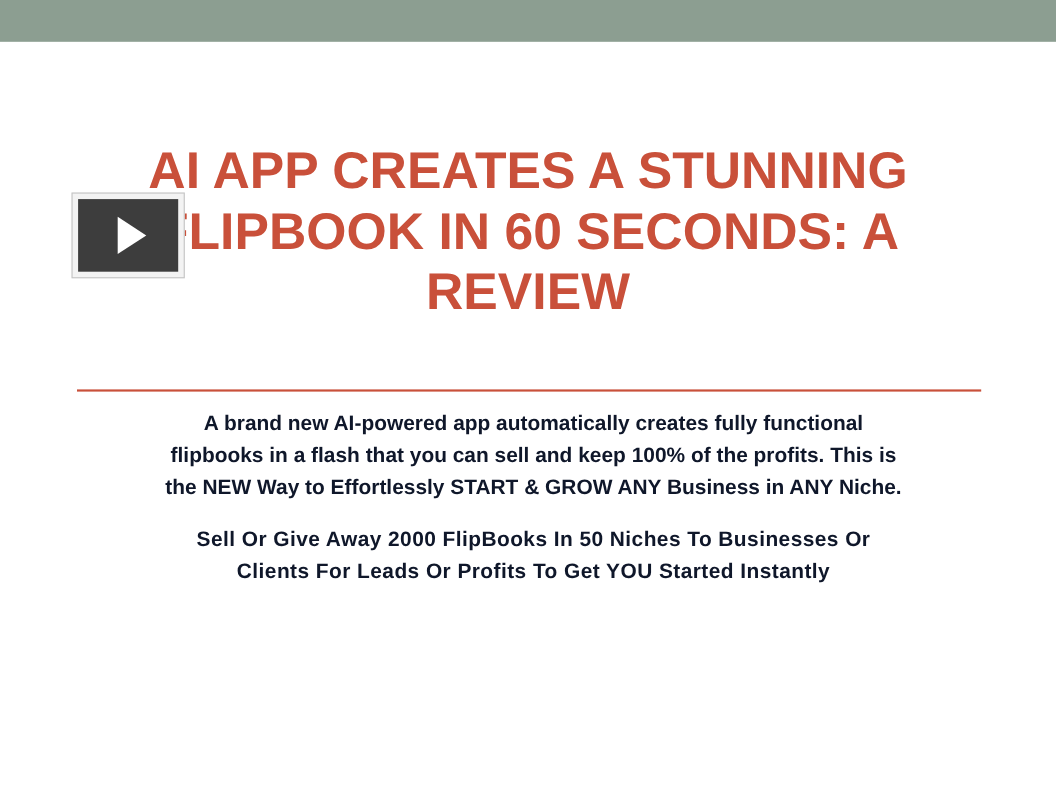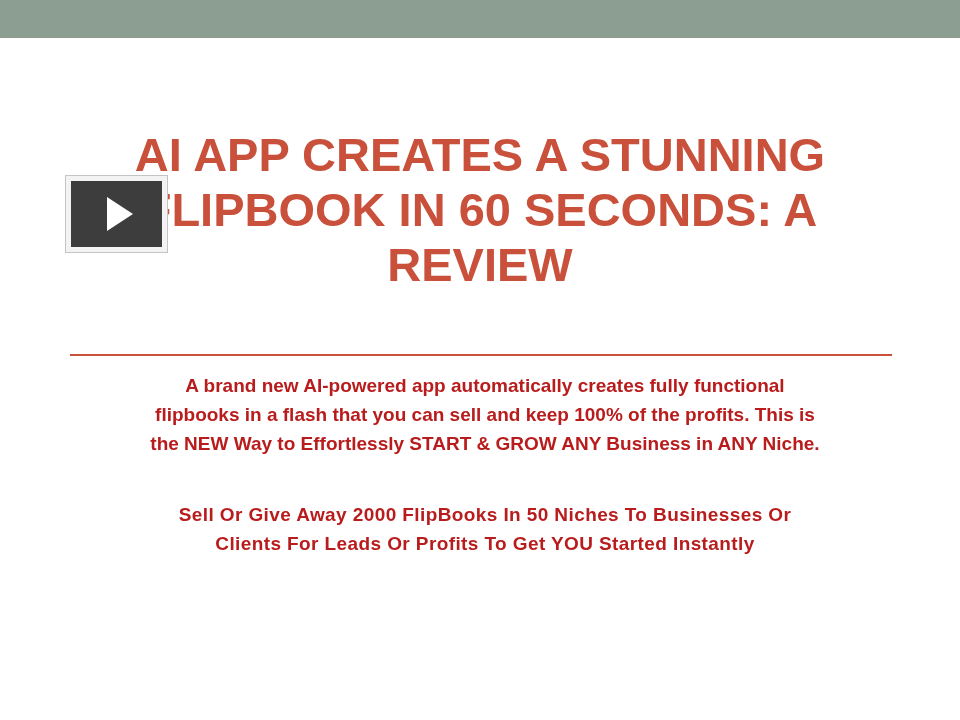--- a/index.html
+++ b/index.html
@@ -58,26 +58,26 @@
     position: absolute;
     top: 372px;
     left: 150px;
     width: 670px;
     text-align: center;
   }
   .subtitle-para {
     font-family: "Liberation Sans", sans-serif;
     font-size: 19px;
     font-weight: bold;
-    color: #b91c1c;
+    color: #0f172a;
     line-height: 1.52;
     margin: 0;
   }
   .subtitle-para.second {
-    margin-top: 42px;
+    margin-top: 18px;
     letter-spacing: 0.4px;
   }
   .video-thumb {
     position: absolute;
     top: 175px;
     left: 65px;
     width: 103px;
     height: 78px;
     background: #f3f3f3;
     border: 1px solid #c4c4c4;

